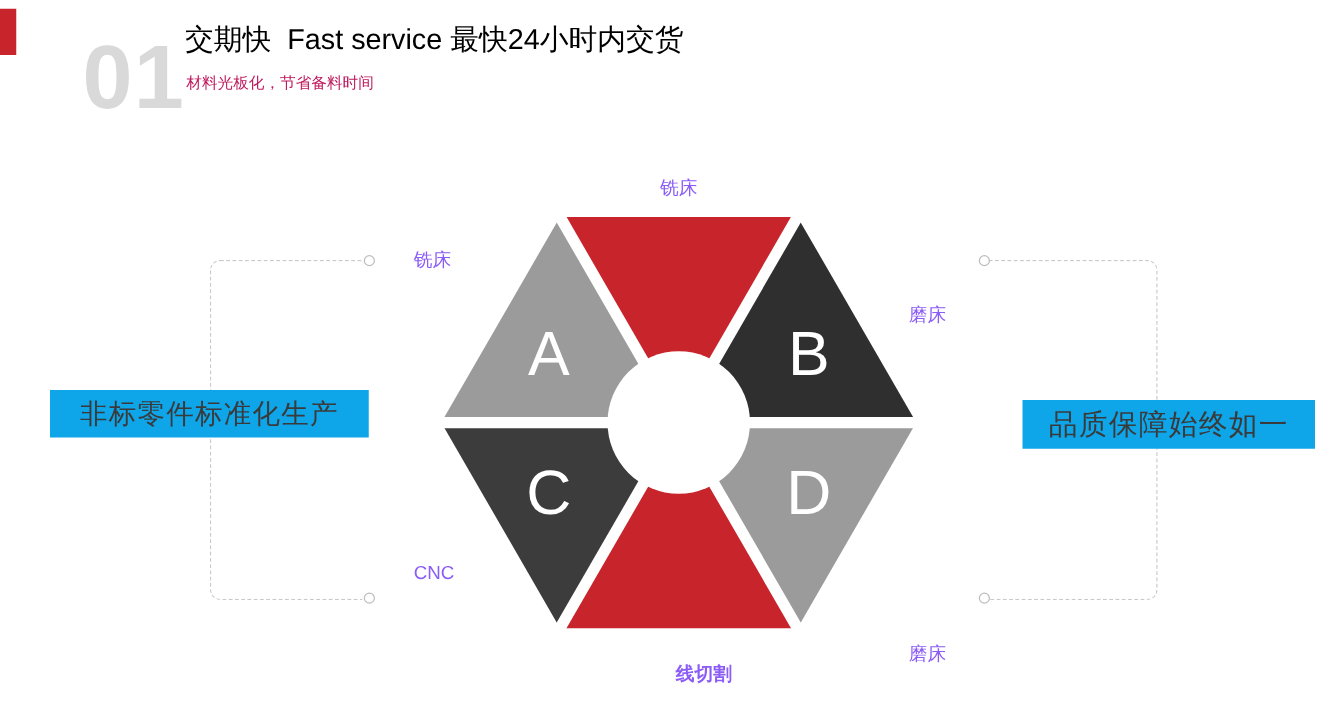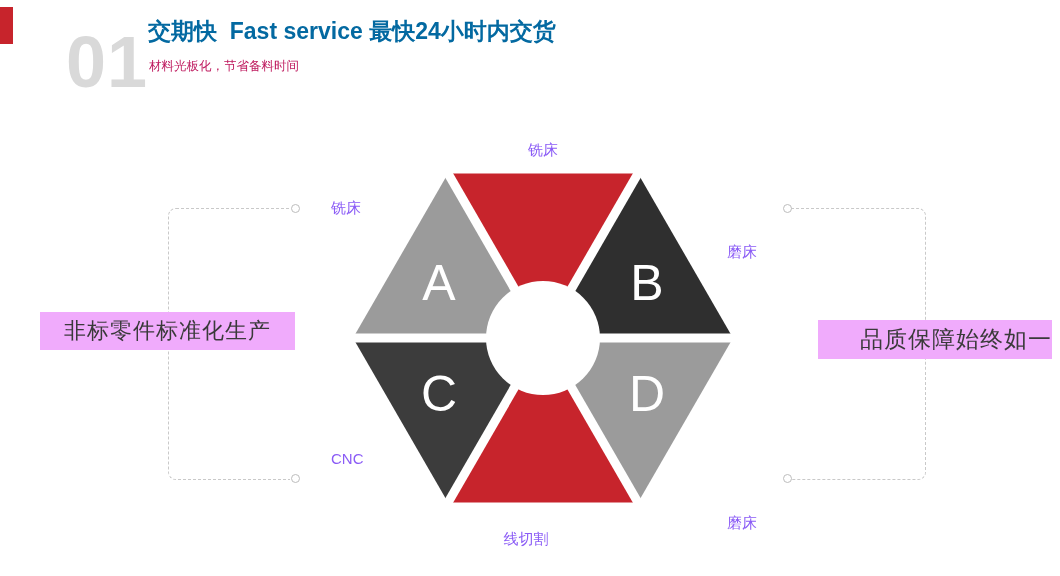--- a/index.html
+++ b/index.html
@@ -7,36 +7,36 @@
     position:relative;width:1060px;height:576px;background:#ffffff;
     font-family:"Liberation Sans","DejaVu Sans",sans-serif;overflow:hidden;
   }
   
   .accent-bar{position:absolute;left:0;top:7px;width:13px;height:37px;background:#c7242c;}
   .index-number{
     position:absolute;left:30px;top:26px;font-size:72px;line-height:1;
     font-weight:700;color:#d9d9d9;letter-spacing:1px;margin-left:36px;
   }
   .title{
-    position:absolute;left:148px;top:16px;font-size:23px;font-weight:700;color:#0369a1;
+    position:absolute;left:148px;top:16px;font-size:23px;font-weight:400;color:#000000;
     white-space:pre;
   }
   .bullets{position:absolute;left:149px;top:57px;font-size:12.5px;color:#be185d;line-height:19px;}
   .bullets div{white-space:pre;}
 
   
   .hex-svg{position:absolute;left:343px;top:158px;}
   .hex-letter{font-family:"Liberation Sans","DejaVu Sans",sans-serif;font-size:50px;fill:#ffffff;font-weight:400;}
 
   
   .mlabel{position:absolute;font-size:15px;color:#8b5cf6;}
   .mlabel.center{width:90px;text-align:center;}
   .mlabel.right-align{width:70px;text-align:right;margin-top:44px;}
   .lbl-top{left:498px;top:141px;}
-  .lbl-bottom{left:481px;top:530px;}
+  .lbl-bottom{left:518px;top:530px;font-weight:bold;}
   .lbl-left-top{left:331px;top:199px;}
   .lbl-left-bottom{left:331px;top:450px;}
   .lbl-right-top{left:687px;top:199px;}
   .lbl-right-bottom{left:687px;top:470px;}
 
   
   .bracket{position:absolute;z-index:1;}
   .bracket-left{
     left:168px;top:208px;width:121px;height:270px;
     border-left:1px dashed #c9c9c9;border-top:1px dashed #c9c9c9;border-bottom:1px dashed #c9c9c9;
@@ -51,25 +51,25 @@
     position:absolute;width:7px;height:7px;border:1px solid #bdbdbd;border-radius:50%;
     background:#ffffff;z-index:1;
   }
   .ep-lt{left:291px;top:204px;}
   .ep-lb{left:291px;top:474px;}
   .ep-rt{left:783px;top:204px;}
   .ep-rb{left:783px;top:474px;}
 
   
   .side-text{
-    position:absolute;z-index:2;background:#f0abfc;text-align:center;
+    position:absolute;z-index:2;background:#0ea5e9;text-align:center;
     font-size:22px;color:#3a3a3a;padding:4px 0;letter-spacing:1px;
   }
   .side-text-left{left:40px;top:312px;width:255px;}
-  .side-text-right{left:818px;top:320px;width:234px;font-size:23px;text-align:right;}
+  .side-text-right{left:818px;top:320px;width:234px;font-size:23px;}
 </style>
 </head>
 <body>
 
 <div class="stage">
 
   <div class="accent-bar"></div>
   <div class="index-number">01</div>
   <div class="title">交期快  Fast service 最快24小时内交货</div>
   <div class="bullets">

